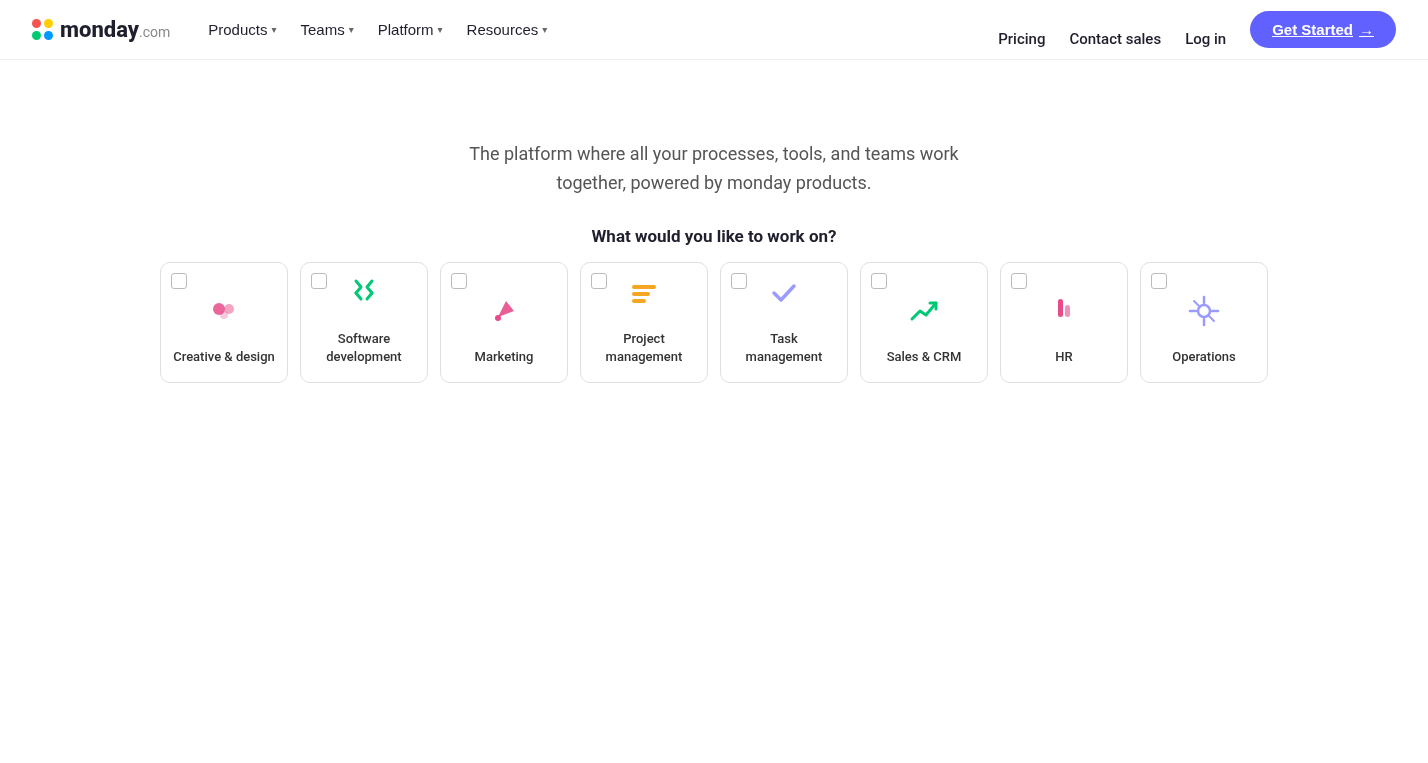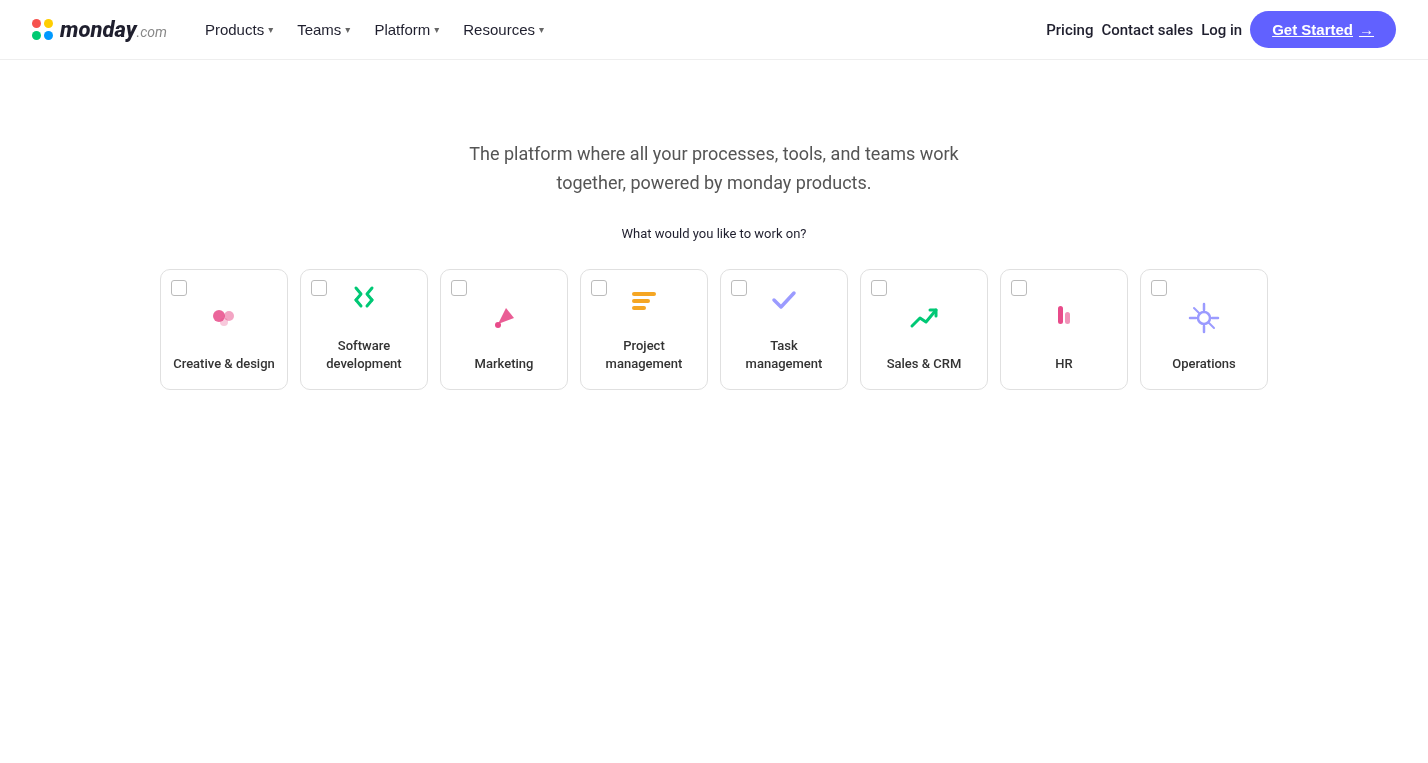--- a/index.html
+++ b/index.html
@@ -10,31 +10,31 @@
       display: flex; align-items: center; justify-content: space-between;
       padding: 0 32px; height: 60px; border-bottom: 1px solid #eee;
       position: sticky; top: 0; background: #fff; z-index: 100;
     }
     .nav-left { display: flex; align-items: center; gap: 28px; }
     .logo { display: flex; align-items: center; gap: 6px; text-decoration: none; }
     .logo-dots {
       display: grid; grid-template-columns: 1fr 1fr; gap: 2px; width: 22px; height: 22px;
     }
     .logo-dot { width: 9px; height: 9px; border-radius: 50%; }
-    .logo-text { font-size: 22px; font-weight: 800; color: #1f1f2e; font-style: italic; }
+    .logo-text { font-size: 22px; font-weight: 800; color: #1f1f2e; }
     .logo-text span { color: #888; font-weight: 400; font-size: 14px; }
     .nav-items { display: flex; align-items: center; gap: 4px; }
     .nav-item {
       display: flex; align-items: center; gap: 4px;
       padding: 6px 10px; border-radius: 6px; cursor: pointer;
       font-size: 15px; color: #1f1f2e; font-weight: 500;
       border: none; background: none;
     }
     .chevron { font-size: 10px; color: #666; }
-    .nav-right { display: flex; align-items: center; gap: 8px; }
+    .nav-right { display: flex; align-items: flex-end; gap: 24px; }
     .nav-link { font-size: 15px; color: #1f1f2e; cursor: pointer; font-weight: 500; }
     .btn-primary {
       background: #6161ff; color: #fff; border: none; border-radius: 28px;
       padding: 10px 22px; font-size: 15px; font-weight: 600; cursor: pointer;
       display: flex; align-items: center; gap: 6px; text-decoration: underline;
     }
 
     
     .hero {
       display: flex; flex-direction: column; align-items: center;
@@ -42,21 +42,21 @@
       text-align: center;
     }
     .hero-title {
       font-size: 68px; font-weight: 900; line-height: 1.1;
       color: #1f1f2e; max-width: 700px; margin-bottom: 28px;
     }
     .hero-subtitle {
       font-size: 18px; color: #555; max-width: 540px; line-height: 1.6; margin-bottom: 28px;
     }
     .hero-question {
-      font-size: 13px; font-weight: 400; color: #1f1f2e; margin-bottom: 28px;
+      font-size: 17px; font-weight: 700; color: #1f1f2e; margin-bottom: 16px;
     }
 
     
     .cards-row {
       display: flex; justify-content: center; gap: 12px;
       flex-wrap: wrap; max-width: 1200px; margin: 0 auto 48px; padding: 0 24px;
     }
     .card {
       display: flex; flex-direction: column; align-items: center; justify-content: flex-end;
       width: 128px; min-height: 120px; border: 1.5px solid #e0e0e0;

